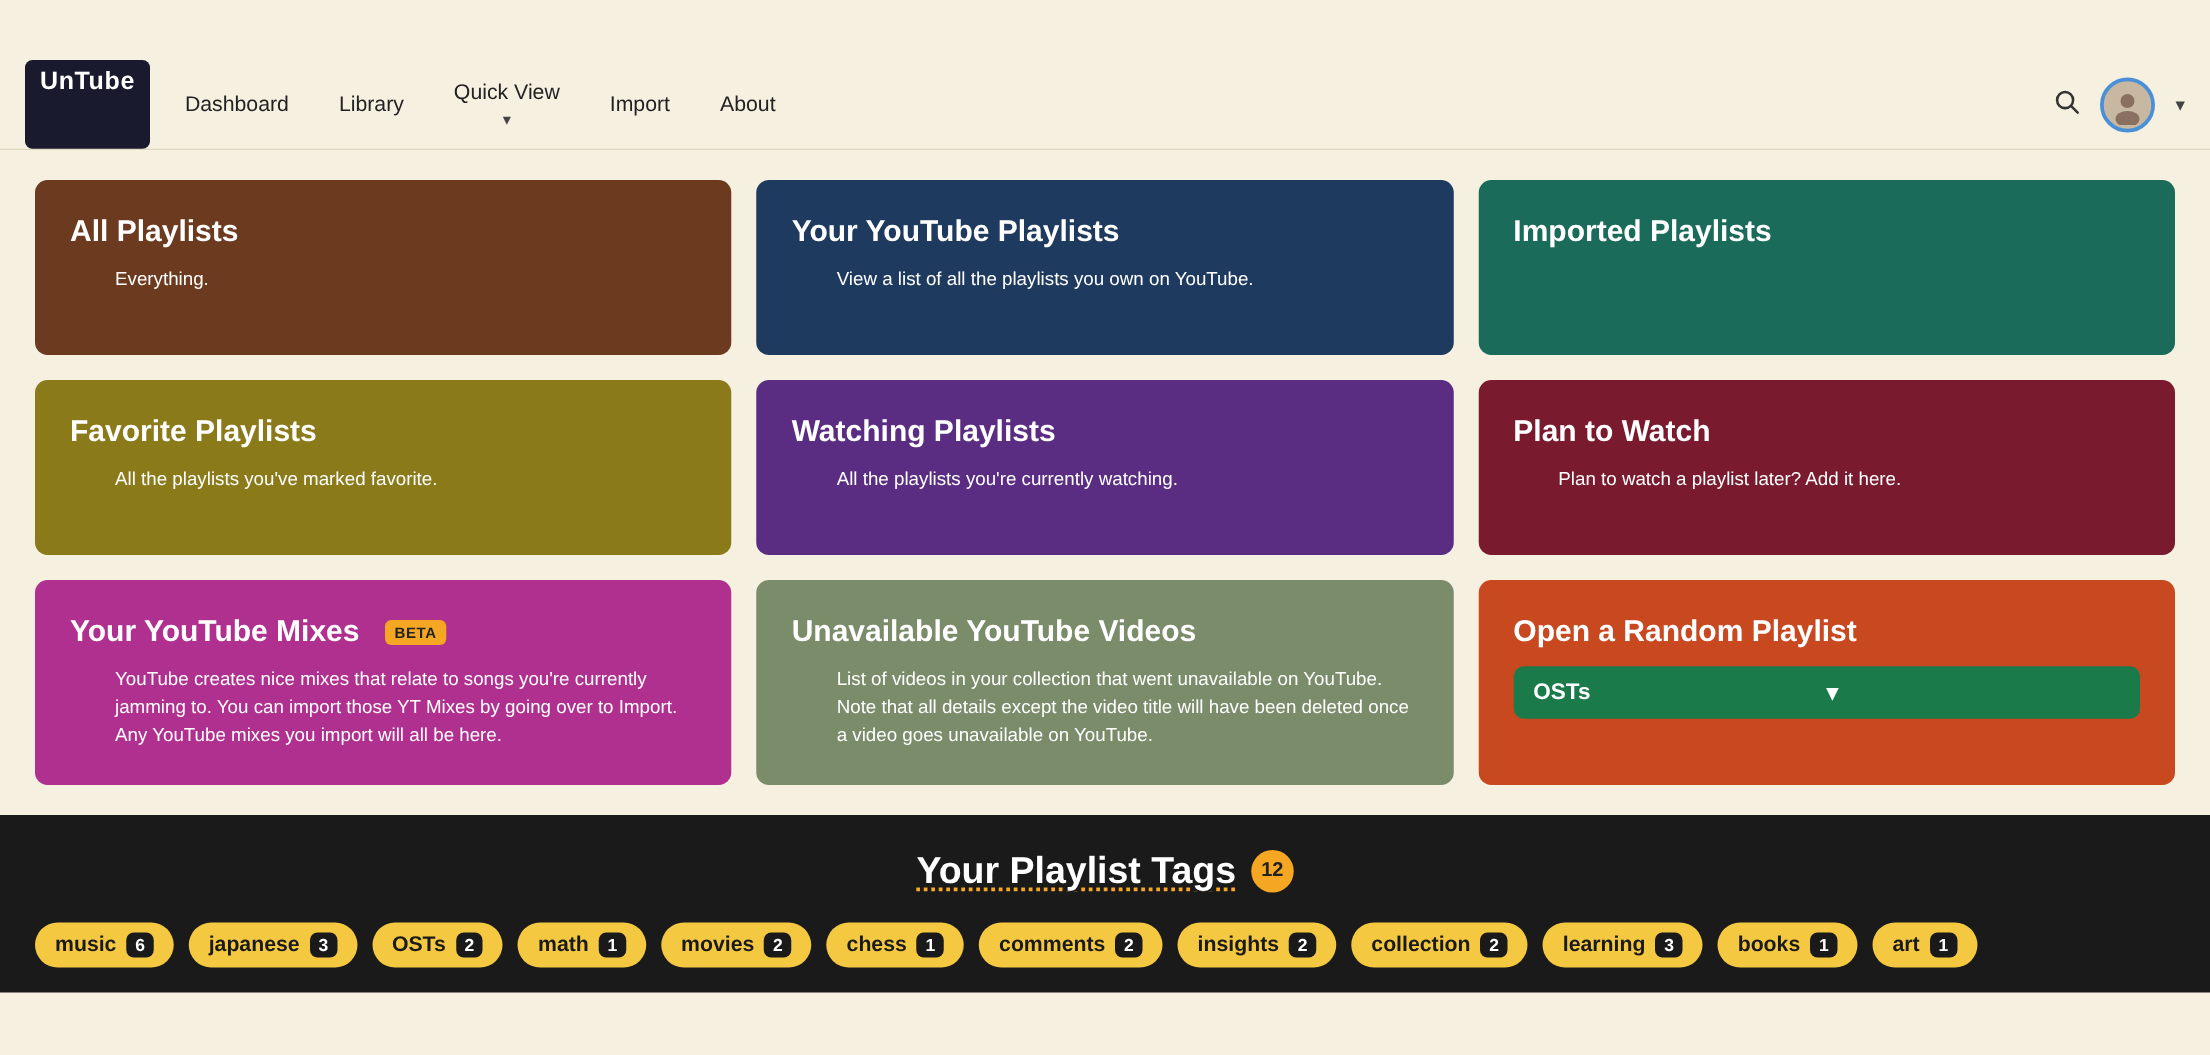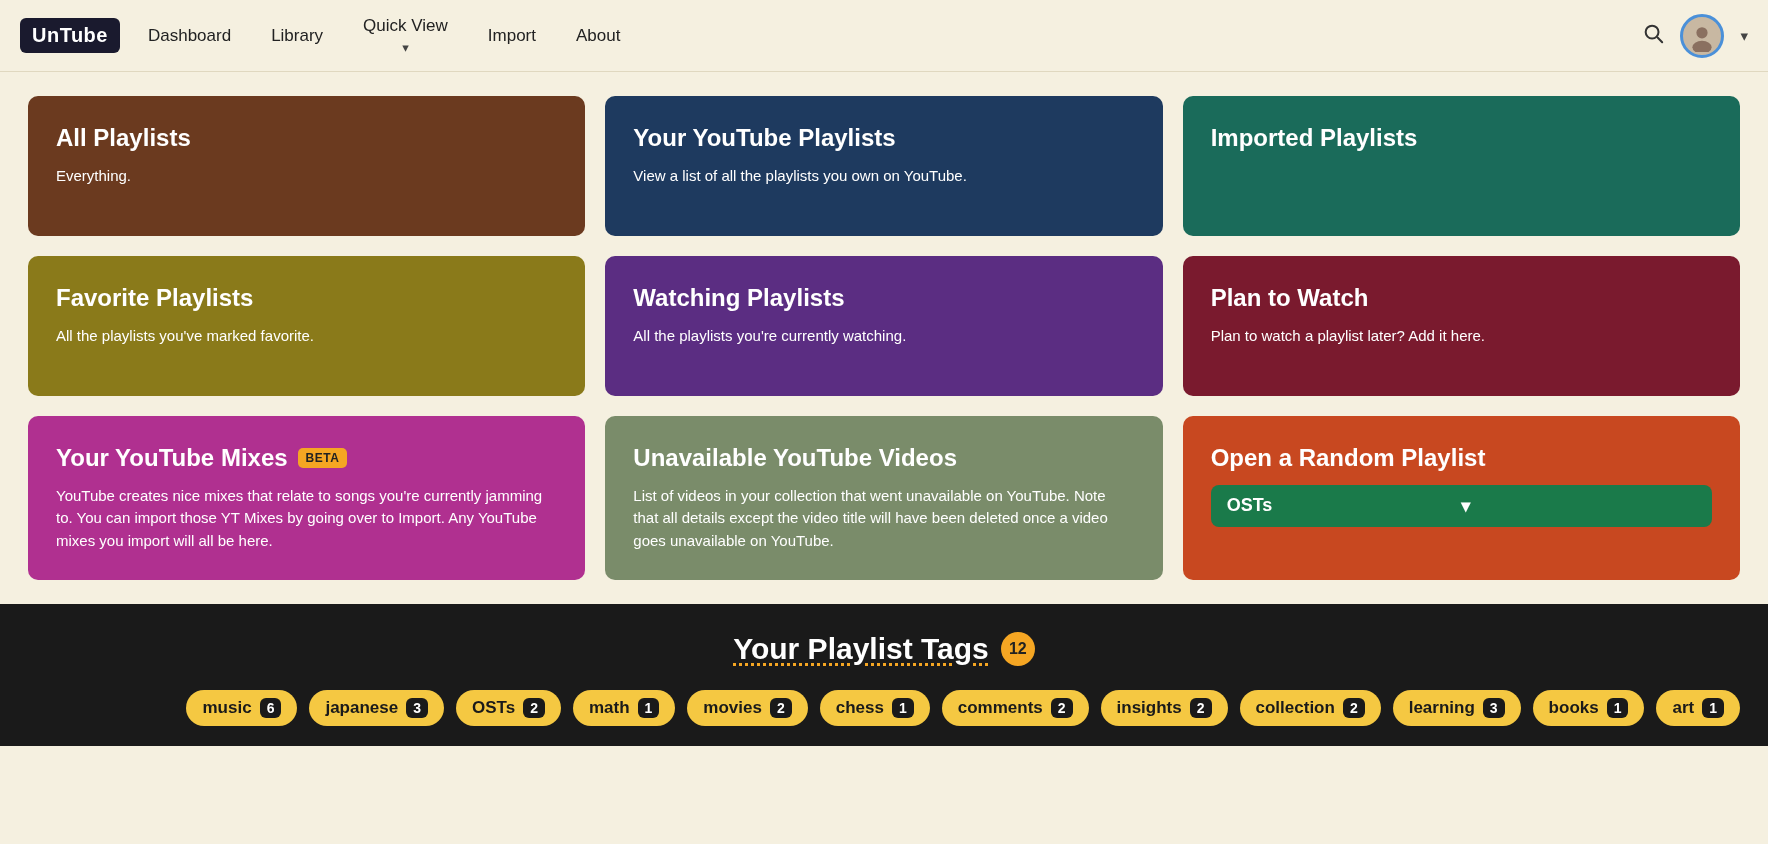--- a/index.html
+++ b/index.html
@@ -7,24 +7,24 @@
       font-family: 'Segoe UI', Arial, sans-serif;
       background-color: #f5f0e0;
       min-height: 844px;
       overflow-x: hidden;
     }
 
     
     .navbar {
       background-color: #f5f0e0;
       display: flex;
-      align-items: center;
       padding: 0 20px;
       height: 72px;
       border-bottom: 1px solid #e0d8c0;
+      margin-top: 48px;
     }
     .navbar-logo {
       background-color: #1a1a2e;
       color: #fff;
       font-weight: 900;
       font-size: 20px;
       padding: 6px 12px;
       border-radius: 6px;
       margin-right: 28px;
       letter-spacing: 0.5px;
@@ -101,41 +101,42 @@
       font-size: 24px;
       font-weight: 900;
       color: #fff;
       margin-bottom: 12px;
       line-height: 1.2;
     }
     .card p {
       font-size: 15px;
       color: #fff;
       line-height: 1.5;
+      margin-left: 36px;
     }
     .card-brown { background-color: #6b3a1f; }
     .card-navy  { background-color: #1e3a5f; }
     .card-teal  { background-color: #1a6b5a; }
     .card-olive { background-color: #8a7a1a; }
     .card-purple{ background-color: #5b2d82; }
     .card-maroon{ background-color: #7a1a2e; }
     .card-magenta{ background-color: #b03090; }
     .card-sage  { background-color: #7a8c6a; }
     .card-orange{ background-color: #c84820; }
 
     
     .beta-badge {
       display: inline-block;
       background-color: #f5a623;
       color: #222;
       font-size: 12px;
       font-weight: 900;
       padding: 3px 8px;
       border-radius: 5px;
-      margin-left: 10px;
+      margin-left: 20px;
       vertical-align: middle;
       letter-spacing: 0.5px;
     }
     .card-title-row {
       display: flex;
       align-items: center;
       margin-bottom: 12px;
     }
     .card-title-row h2 {
       margin-bottom: 0;
@@ -192,21 +193,21 @@
       height: 34px;
       border-radius: 50%;
       display: flex;
       align-items: center;
       justify-content: center;
     }
     .tags-row {
       display: flex;
       flex-wrap: wrap;
       gap: 12px;
-      justify-content: flex-end;
+      justify-content: flex-start;
     }
     .tag-pill {
       background-color: #f5c842;
       color: #1a1a1a;
       border-radius: 30px;
       padding: 8px 16px;
       font-size: 17px;
       font-weight: 700;
       display: flex;
       align-items: center;

